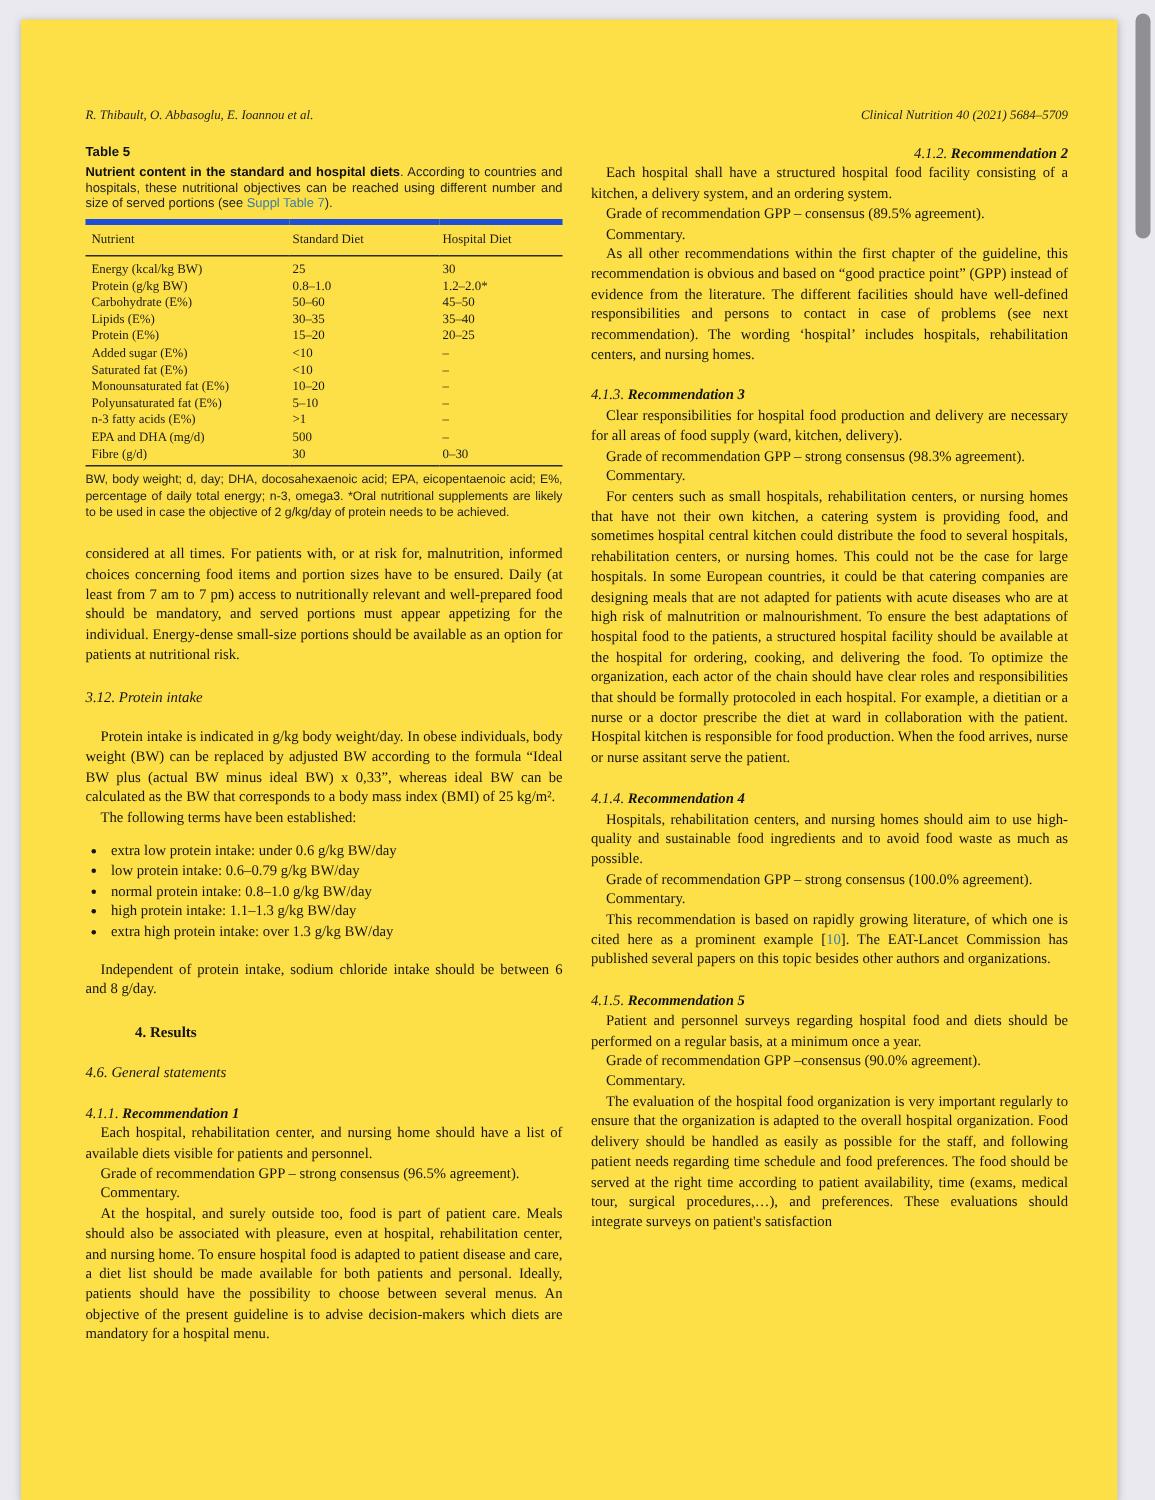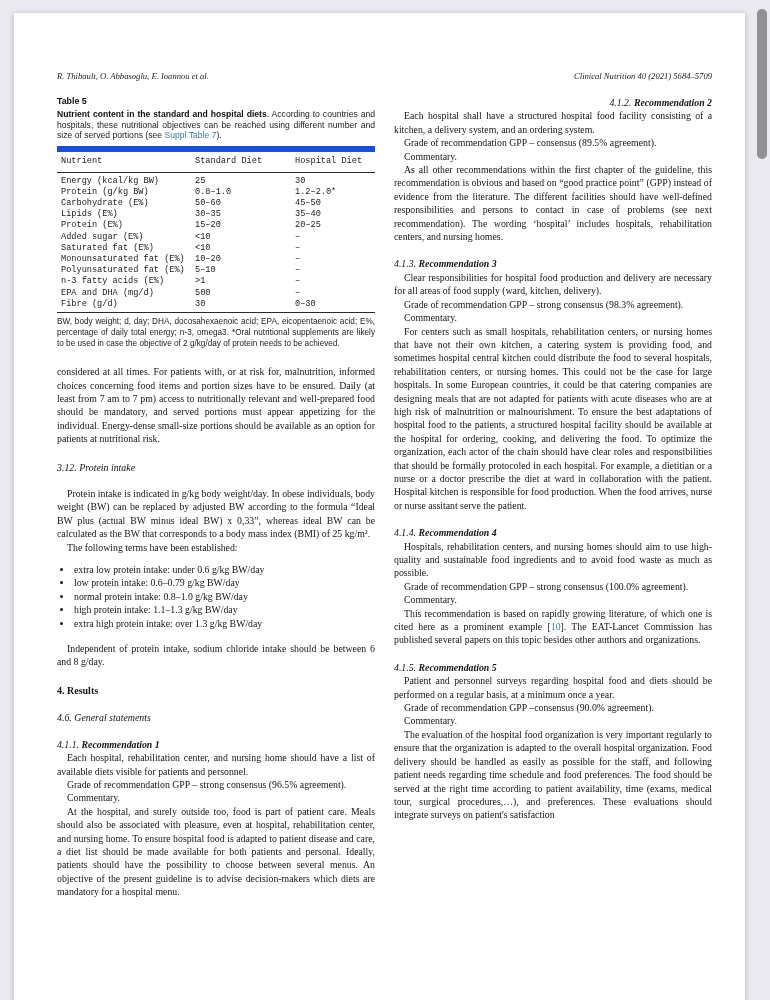--- a/index.html
+++ b/index.html
@@ -5,41 +5,41 @@
   html,body{margin:0;padding:0;}
   body{
     width:770px;height:1000px;
     background:#e9e9ef;
     font-family:"Liberation Serif", serif;
     overflow:hidden;position:relative;
     -webkit-font-smoothing:antialiased;
   }
   .page{
     position:absolute;left:14px;top:13px;width:731px;height:987px;
-    background:#ffffff;
+    background:#fde047;
     box-shadow:0 1px 5px rgba(60,60,80,0.35);
   }
   .page-header{
     position:absolute;left:43px;right:33px;top:58px;
     display:flex;justify-content:space-between;
     font-style:italic;font-size:8.6px;color:#1c1c1c;
   }
   .col{position:absolute;top:83px;width:318px;font-size:9.8px;line-height:13.4px;color:#141414;text-align:justify;}
   .col-left{left:43px;}
   .col-right{left:380px;}
 
   
   .tbl-label{font-family:"Liberation Sans",sans-serif;font-size:8.8px;font-weight:bold;color:#111;text-align:left;line-height:11px;}
   .tbl-caption{font-family:"Liberation Sans",sans-serif;font-size:8.6px;line-height:10.6px;color:#222;text-align:justify;margin-top:2px;}
   .tbl-caption b{color:#111;}
   a.link{color:#3a7ca8;text-decoration:none;cursor:pointer;}
   table.nutrient{
     width:100%;border-collapse:collapse;margin-top:5px;
-    font-family:Liberation Mono, monospace;font-size:8.6px;color:#1a1a1a;
-    border-top:6px solid #1d4ed8;border-bottom:1.6px solid #2a2a2a;
+    font-family:Liberation Serif, serif;font-size:8.6px;color:#1a1a1a;
+    border-top:4px solid #1d4ed8;border-bottom:1.6px solid #2a2a2a;
   }
   table.nutrient th{
     text-align:left;font-weight:normal;padding:3.5px 2px 3px 2px;
     border-bottom:1.4px solid #2a2a2a;
   }
   table.nutrient td{padding:0.4px 2px;line-height:10.4px;text-align:left;}
   table.nutrient tr td:first-child{padding-left:4px;}
   table.nutrient th:first-child{padding-left:4px;}
   table.nutrient td:nth-child(2),table.nutrient th:nth-child(2){width:96px;}
   table.nutrient td:nth-child(3),table.nutrient th:nth-child(3){width:78px;}
@@ -48,21 +48,21 @@
   .tbl-footnote{
     font-family:"Liberation Sans",sans-serif;font-size:8.2px;line-height:11px;
     color:#222;text-align:justify;margin-top:3px;
   }
 
   p{margin:0;}
   .para{margin-top:0;}
   .indent{text-indent:10px;}
   .gap-lg{margin-top:14px;}
   .sec-heading-italic{font-style:italic;font-size:9.9px;margin-top:15px;margin-bottom:13px;text-align:left;}
-  .sec-heading-bold{font-weight:bold;font-size:10px;margin-top:15px;margin-bottom:14px;text-align:left;}
+  .sec-heading-bold{font-weight:bold;font-size:10px;margin-top:15px;margin-bottom:14px;text-align:left;margin-left:33px;}
   .rec-heading{margin-top:14px;text-align:left;}
   .rec-heading .rec-num{font-style:italic;}
   .rec-heading .rec-title{font-style:italic;font-weight:bold;}
   ul.levels{margin:9px 0 0 0;padding-left:16px;}
   ul.levels li{margin:0;padding-left:1px;line-height:13.4px;text-align:left;}
   .page-footer{
     position:absolute;left:0;right:20px;top:934px;text-align:center;
     font-family:"Liberation Sans",sans-serif;font-size:7.8px;color:#333;
   }
   

